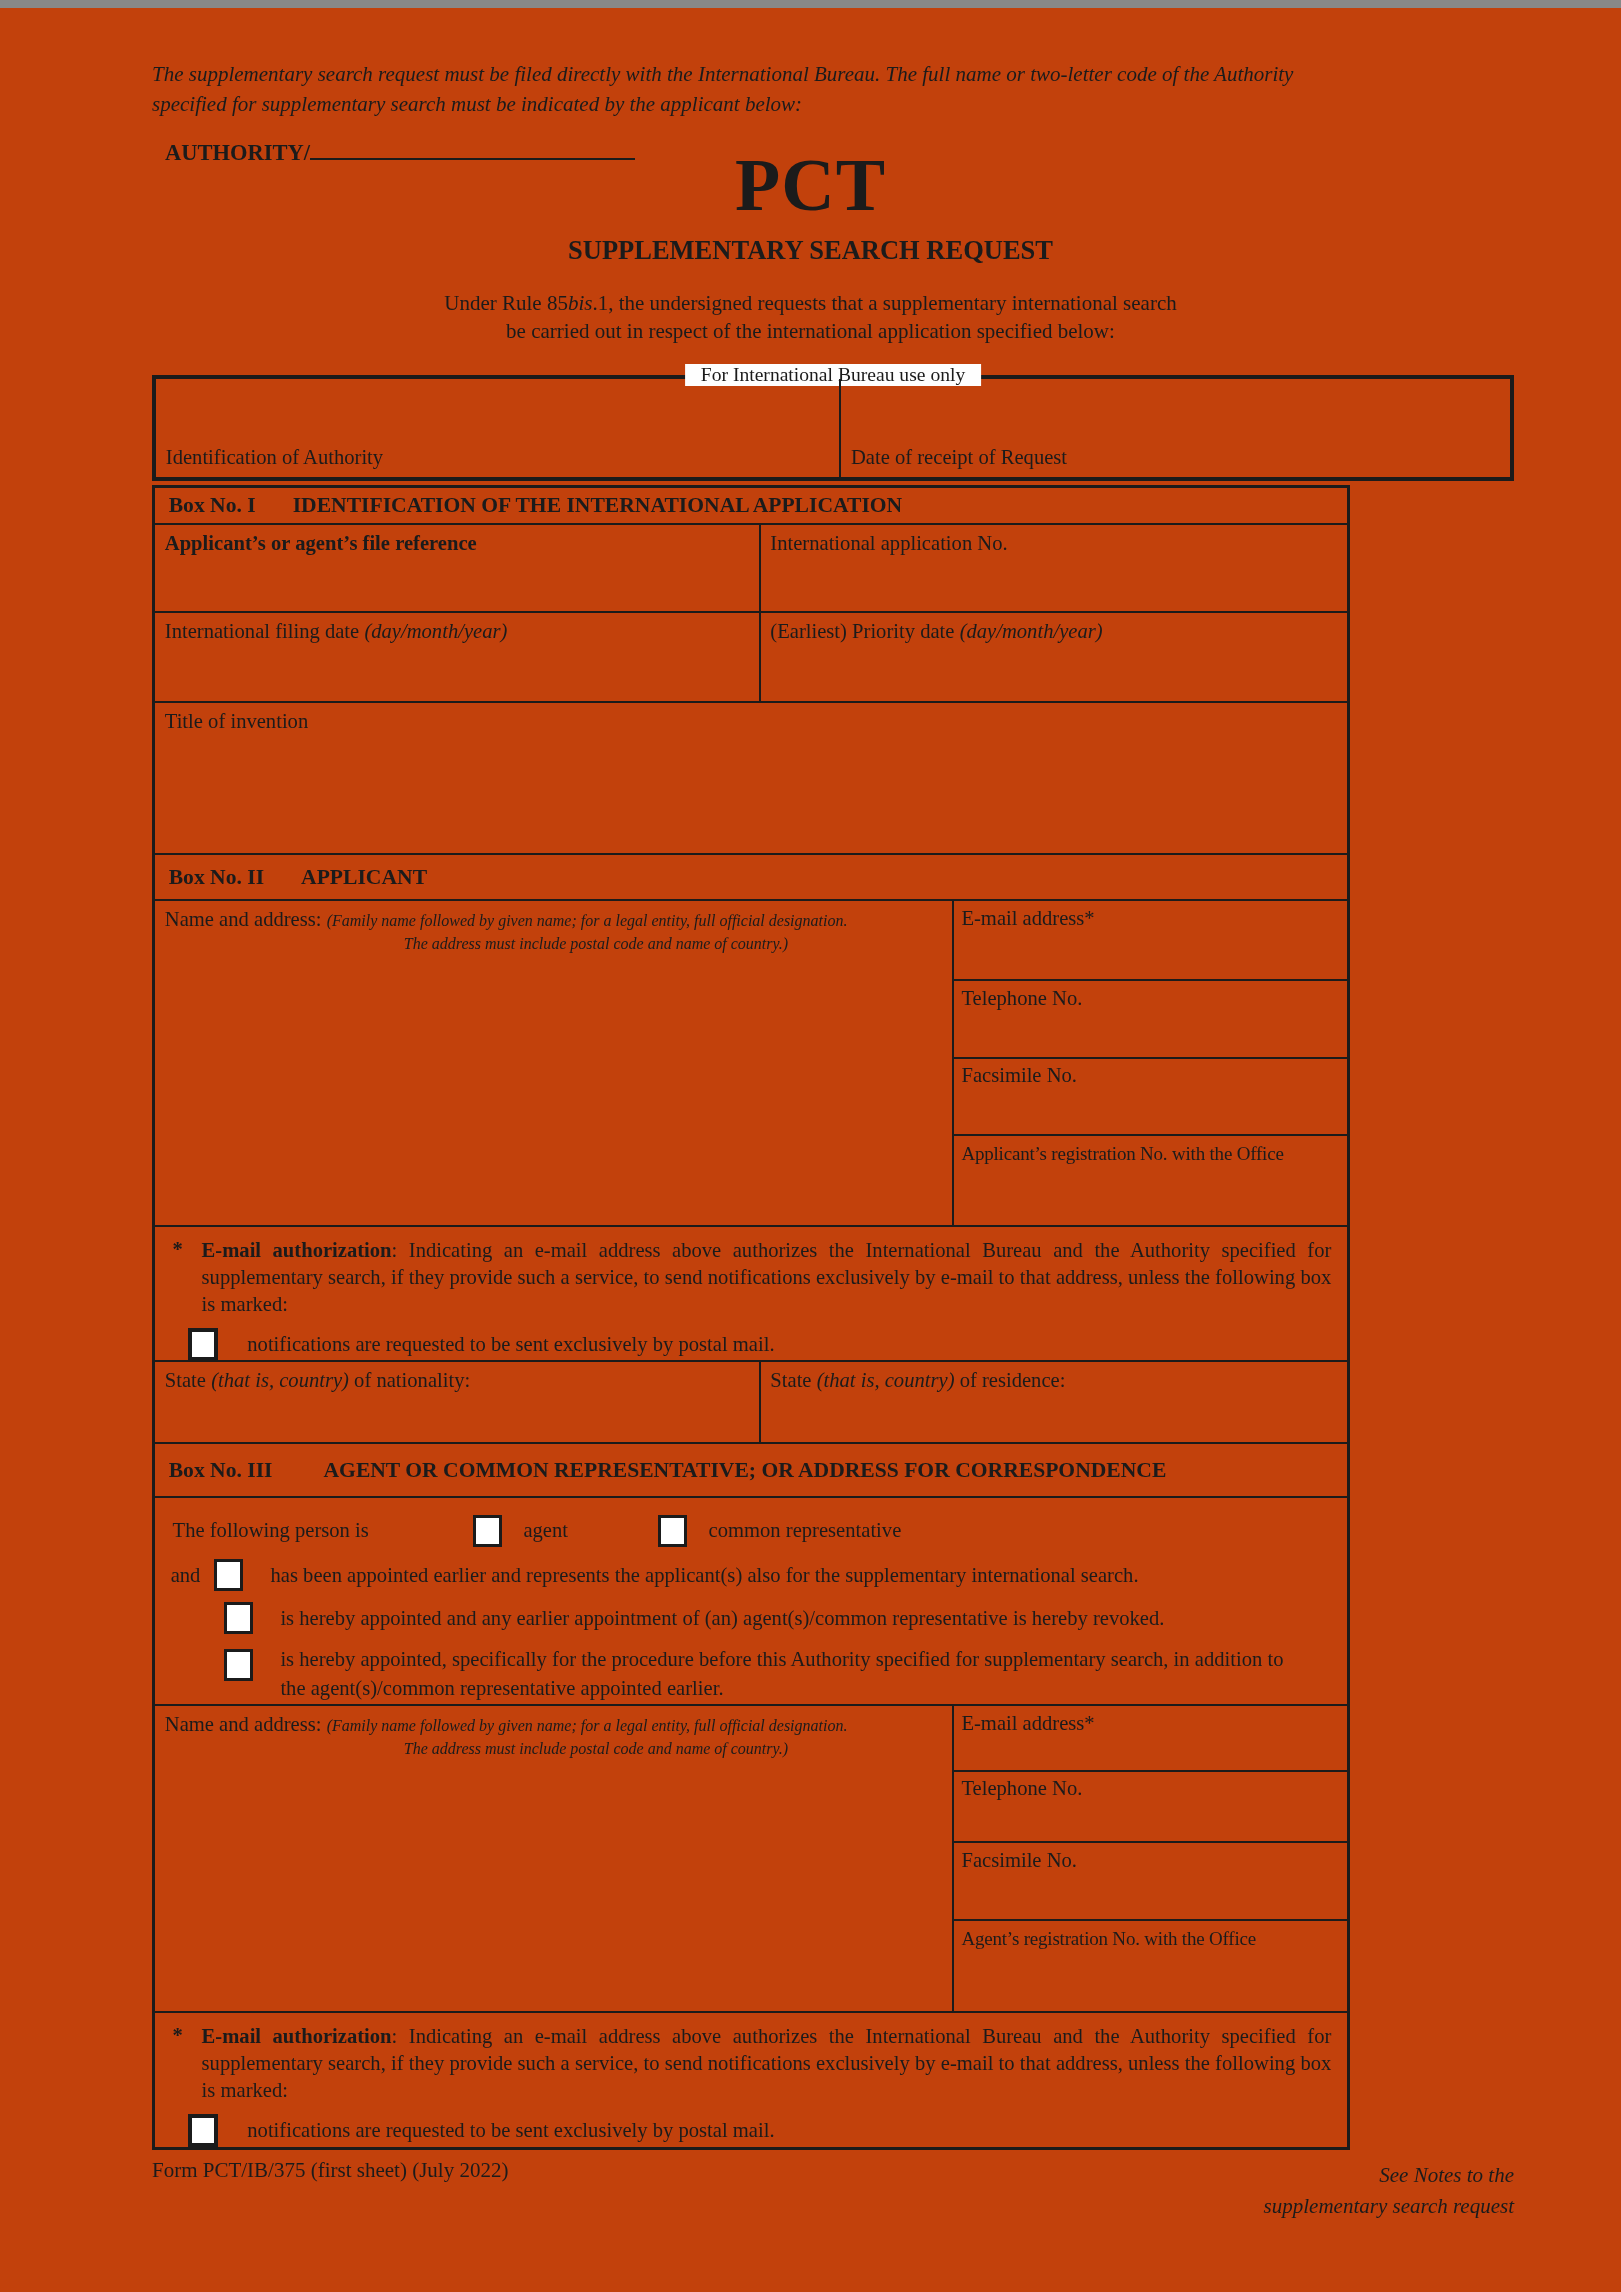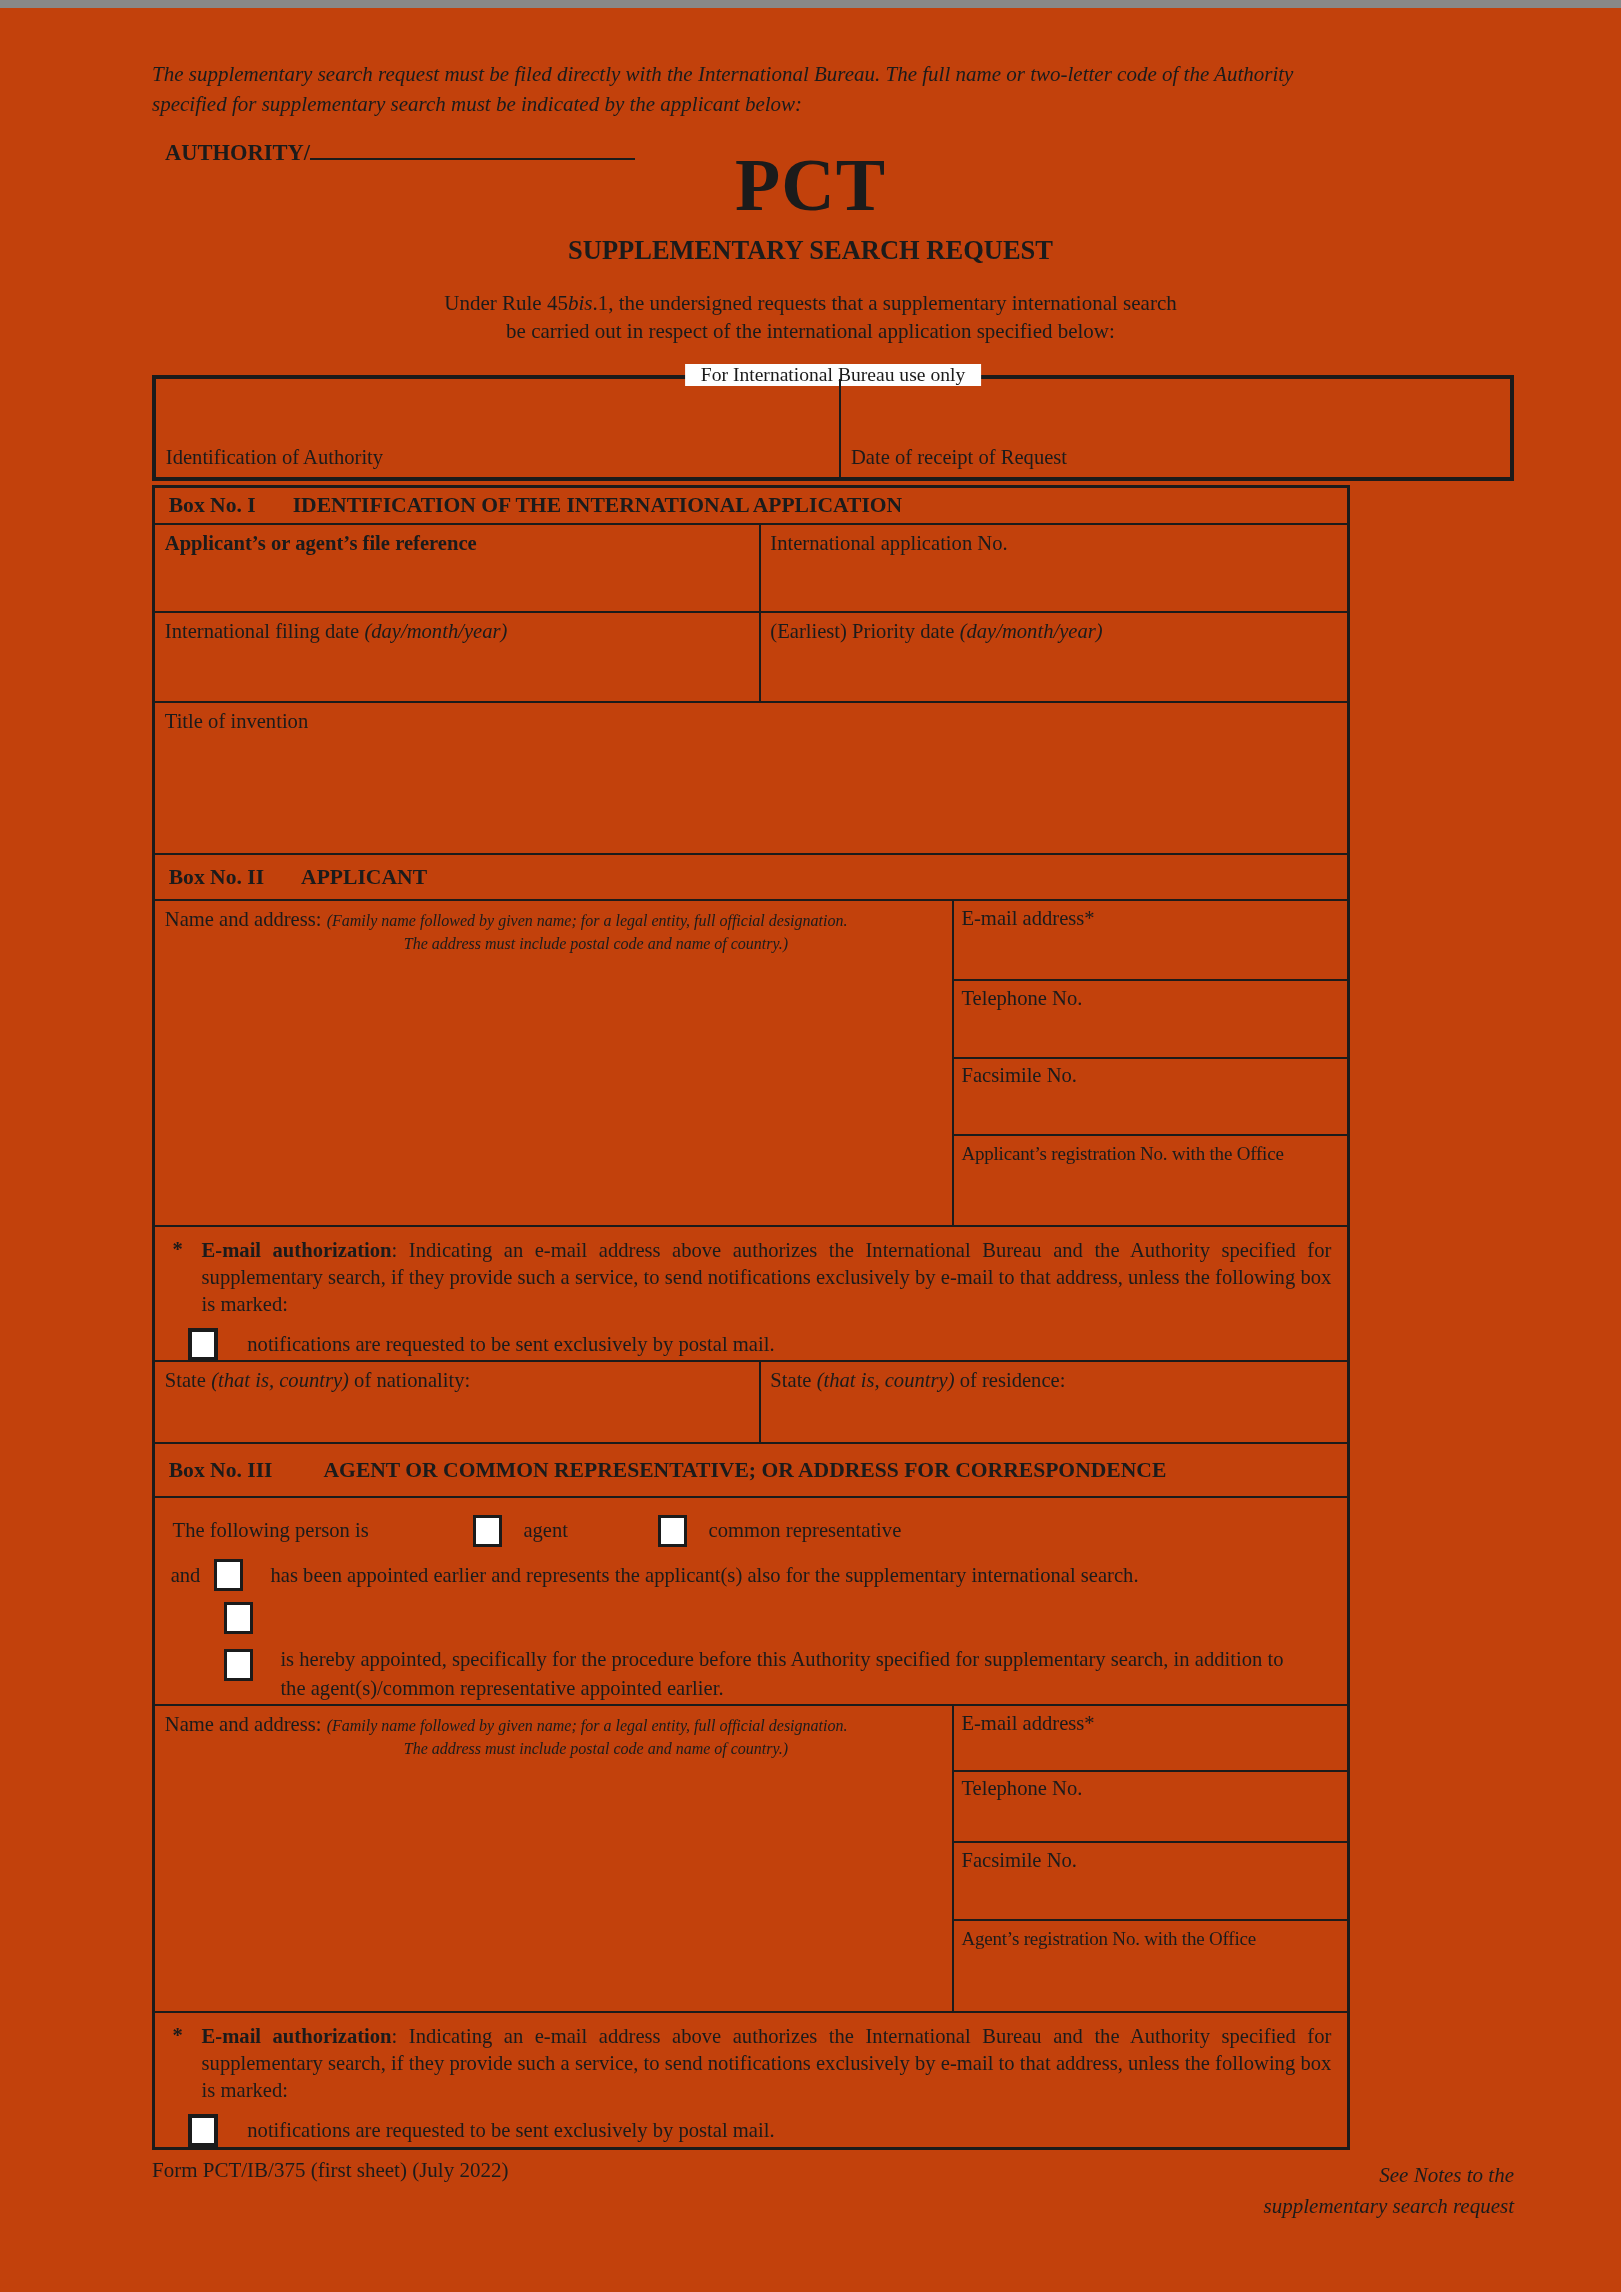--- a/index.html
+++ b/index.html
@@ -77,21 +77,21 @@
   </div>
 
   <div class="authority">
     <span>AUTHORITY/</span><span class="authority-blank"></span>
   </div>
 
   <div class="pct-title">PCT</div>
   <div class="subtitle">SUPPLEMENTARY SEARCH REQUEST</div>
 
   <div class="rule">
-    <span>Under Rule 45</span><i>bis</i><span>.1, the undersigned requests that a supplementary international search</span><br>
+    <span>Under Rule 85</span><i>bis</i><span>.1, the undersigned requests that a supplementary international search</span><br>
     <span>be carried out in respect of the international application specified below:</span>
   </div>
 
   <div class="ib-box">
     <div class="ib-legend">For International Bureau use only</div>
     <div class="ib-left">
       <div class="ib-label">Identification of Authority</div>
     </div>
     <div class="ib-right">
       <div class="ib-label">Date of receipt of Request</div>
@@ -191,20 +191,21 @@
         <span class="cb small" style="margin-left:90px;"></span>
         <span style="margin-left:21.6px;">common representative</span>
       </div>
       <div class="cba-line" style="margin:12.7px 0 0 15.7px;">
         <span>and</span>
         <span class="cb small" style="margin-left:13.7px;"></span>
         <span style="margin-left:27.4px;">has been appointed earlier and represents the applicant(s) also for the supplementary international search.</span>
       </div>
       <div class="cba-line" style="margin:10.8px 0 0 69px;">
         <span class="cb small"></span>
+        <span style="margin-left:27.4px;">is hereby appointed and any earlier appointment of (an) agent(s)/common representative is hereby revoked.</span>
       </div>
       <div class="cba-line" style="margin:10.8px 0 0 69px; align-items:flex-start;">
         <span class="cb small" style="margin-top:3.9px;"></span>
         <span style="margin-left:27.4px; line-height:29px;">
           <span>is hereby appointed, specifically for the procedure before this Authority specified for supplementary search,  in addition to</span><br>
           <span>the agent(s)/common representative appointed earlier.</span>
         </span>
       </div>
     </div>
 

